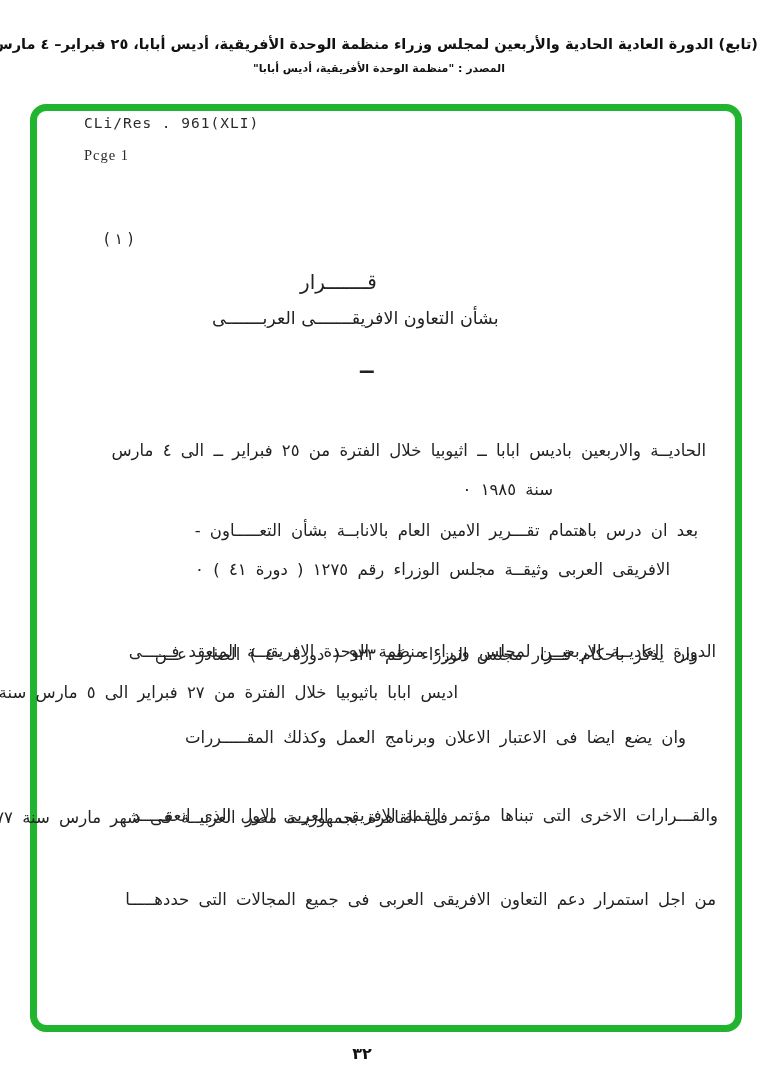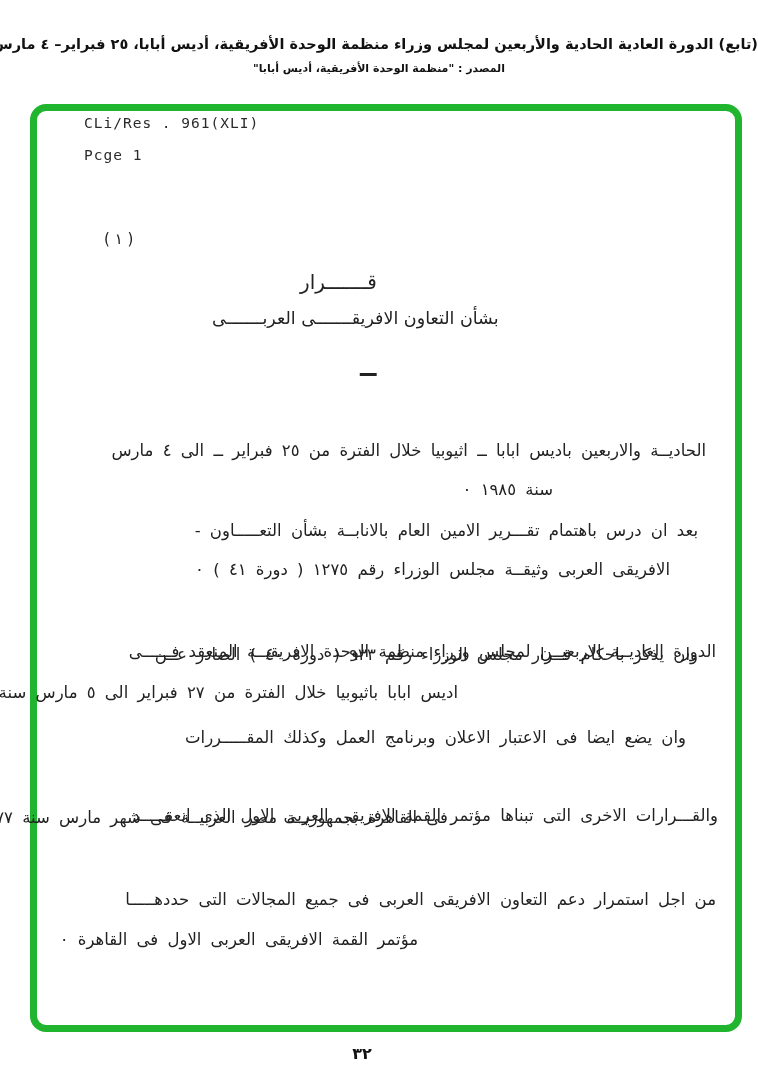--- a/index.html
+++ b/index.html
@@ -47,21 +47,21 @@
   .doc-title{
     position:absolute;left:300px;top:270px;
     font-size:20px;color:#222;
   }
   .doc-subtitle{
     position:absolute;left:212px;top:308px;
     font-size:17.5px;color:#222;
   }
   .separator{
     position:absolute;left:360px;top:354px;
-    font-size:24px;font-weight:bold;color:#222;
+    font-size:20px;font-weight:bold;color:#222;
   }
   .bline{
     position:absolute;
     font-size:16.5px;
     word-spacing:4px;
     line-height:26px;
   }
   .footer-num{
     position:absolute;top:1044px;left:0;width:724px;
     text-align:center;
@@ -72,36 +72,35 @@
 <body>
 
 <div class="page">
 
   <div class="hdr1 ar">(تابع)  الدورة العادية الحادية والأربعين لمجلس وزراء منظمة الوحدة الأفريقية، أديس أبابا، ٢٥ فبراير– ٤ مارس ١٩٨٥</div>
   <div class="hdr2 ar">المصدر :  "منظمة الوحدة الأفريقية، أديس أبابا"</div>
 
   <div class="frame"></div>
 
   <div class="typewriter" style="left:84px;top:115px;">CLi/Res . 961(XLI)</div>
-  <div class="typewriter" style="left:84px;top:147px;">Pcge 1</div>
+  <div class="typewriter" style="left:84px;top:147px;font-family:Liberation Serif, serif;">Pcge 1</div>
 
   <div class="item-number ar">( ١ )</div>
 
   <div class="doc-title ar">قـــــــرار</div>
   <div class="doc-subtitle ar">بشأن التعاون  الافريقـــــــى  العربـــــــى</div>
   <div class="separator ar">ــ</div>
 
   <div class="bline ar" style="top:438px;right:52px;">الحاديــة والاربعين باديس ابابا ــ اثيوبيا خلال الفترة من ٢٥ فبراير ــ الى ٤ مارس</div>
   <div class="bline ar" style="top:477px;right:205px;">سنة ١٩٨٥ ٠</div>
   <div class="bline ar" style="top:518px;right:60px;">بعد ان درس باهتمام تقـــرير الامين العام بالانابــة بشأن التعـــــاون -</div>
   <div class="bline ar" style="top:557px;right:88px;">الافريقى العربى وثيقــة مجلس الوزراء رقم ١٢٧٥ ( دورة ٤١ ) ٠</div>
   <div class="bline ar" style="top:622px;right:60px;margin-top:20px;">وان يذكر باحكام قــرار مجلس الوزراء رقم ٩٣٣ ( دورة ٤٠ ) الصادر عــن</div>
   <div class="bline ar" style="top:639px;right:42px;">الدورة العاديــة الاربعيــن لمجلس وزراء منظمة الوحدة الافريقيــة المنعقد فــــــى</div>
   <div class="bline ar" style="top:680px;right:300px;">اديس ابابا باثيوبيا خلال الفترة من ٢٧ فبراير الى ٥ مارس سنة ١٩٨٤ ٠</div>
   <div class="bline ar" style="top:725px;right:72px;">وان يضع ايضا فى الاعتبار الاعلان وبرنامج العمل وكذلك المقـــــررات</div>
   <div class="bline ar" style="top:765px;right:40px;margin-top:38px;">والقـــرارات الاخرى التى تبناها مؤتمر القمة الافريقى العربى الاول الذى انعقـــــد</div>
   <div class="bline ar" style="top:805px;right:310px;">فى القاهرة بجمهوريــة مصر العربيــة فى شهر مارس سنة ١٩٧٧ ٠</div>
   <div class="bline ar" style="top:887px;right:42px;">من اجل استمرار دعم التعاون الافريقى العربى فى جميع المجالات التى حددهـــــا</div>
-  <div class="bline ar" style="top:927px;right:340px;">مؤتمر القمة الافريقى العربى الاول فى القاهرة ٠</div>
 
   <div class="footer-num ar">٣٢</div>
 
 </div>
 
 </body></html>

